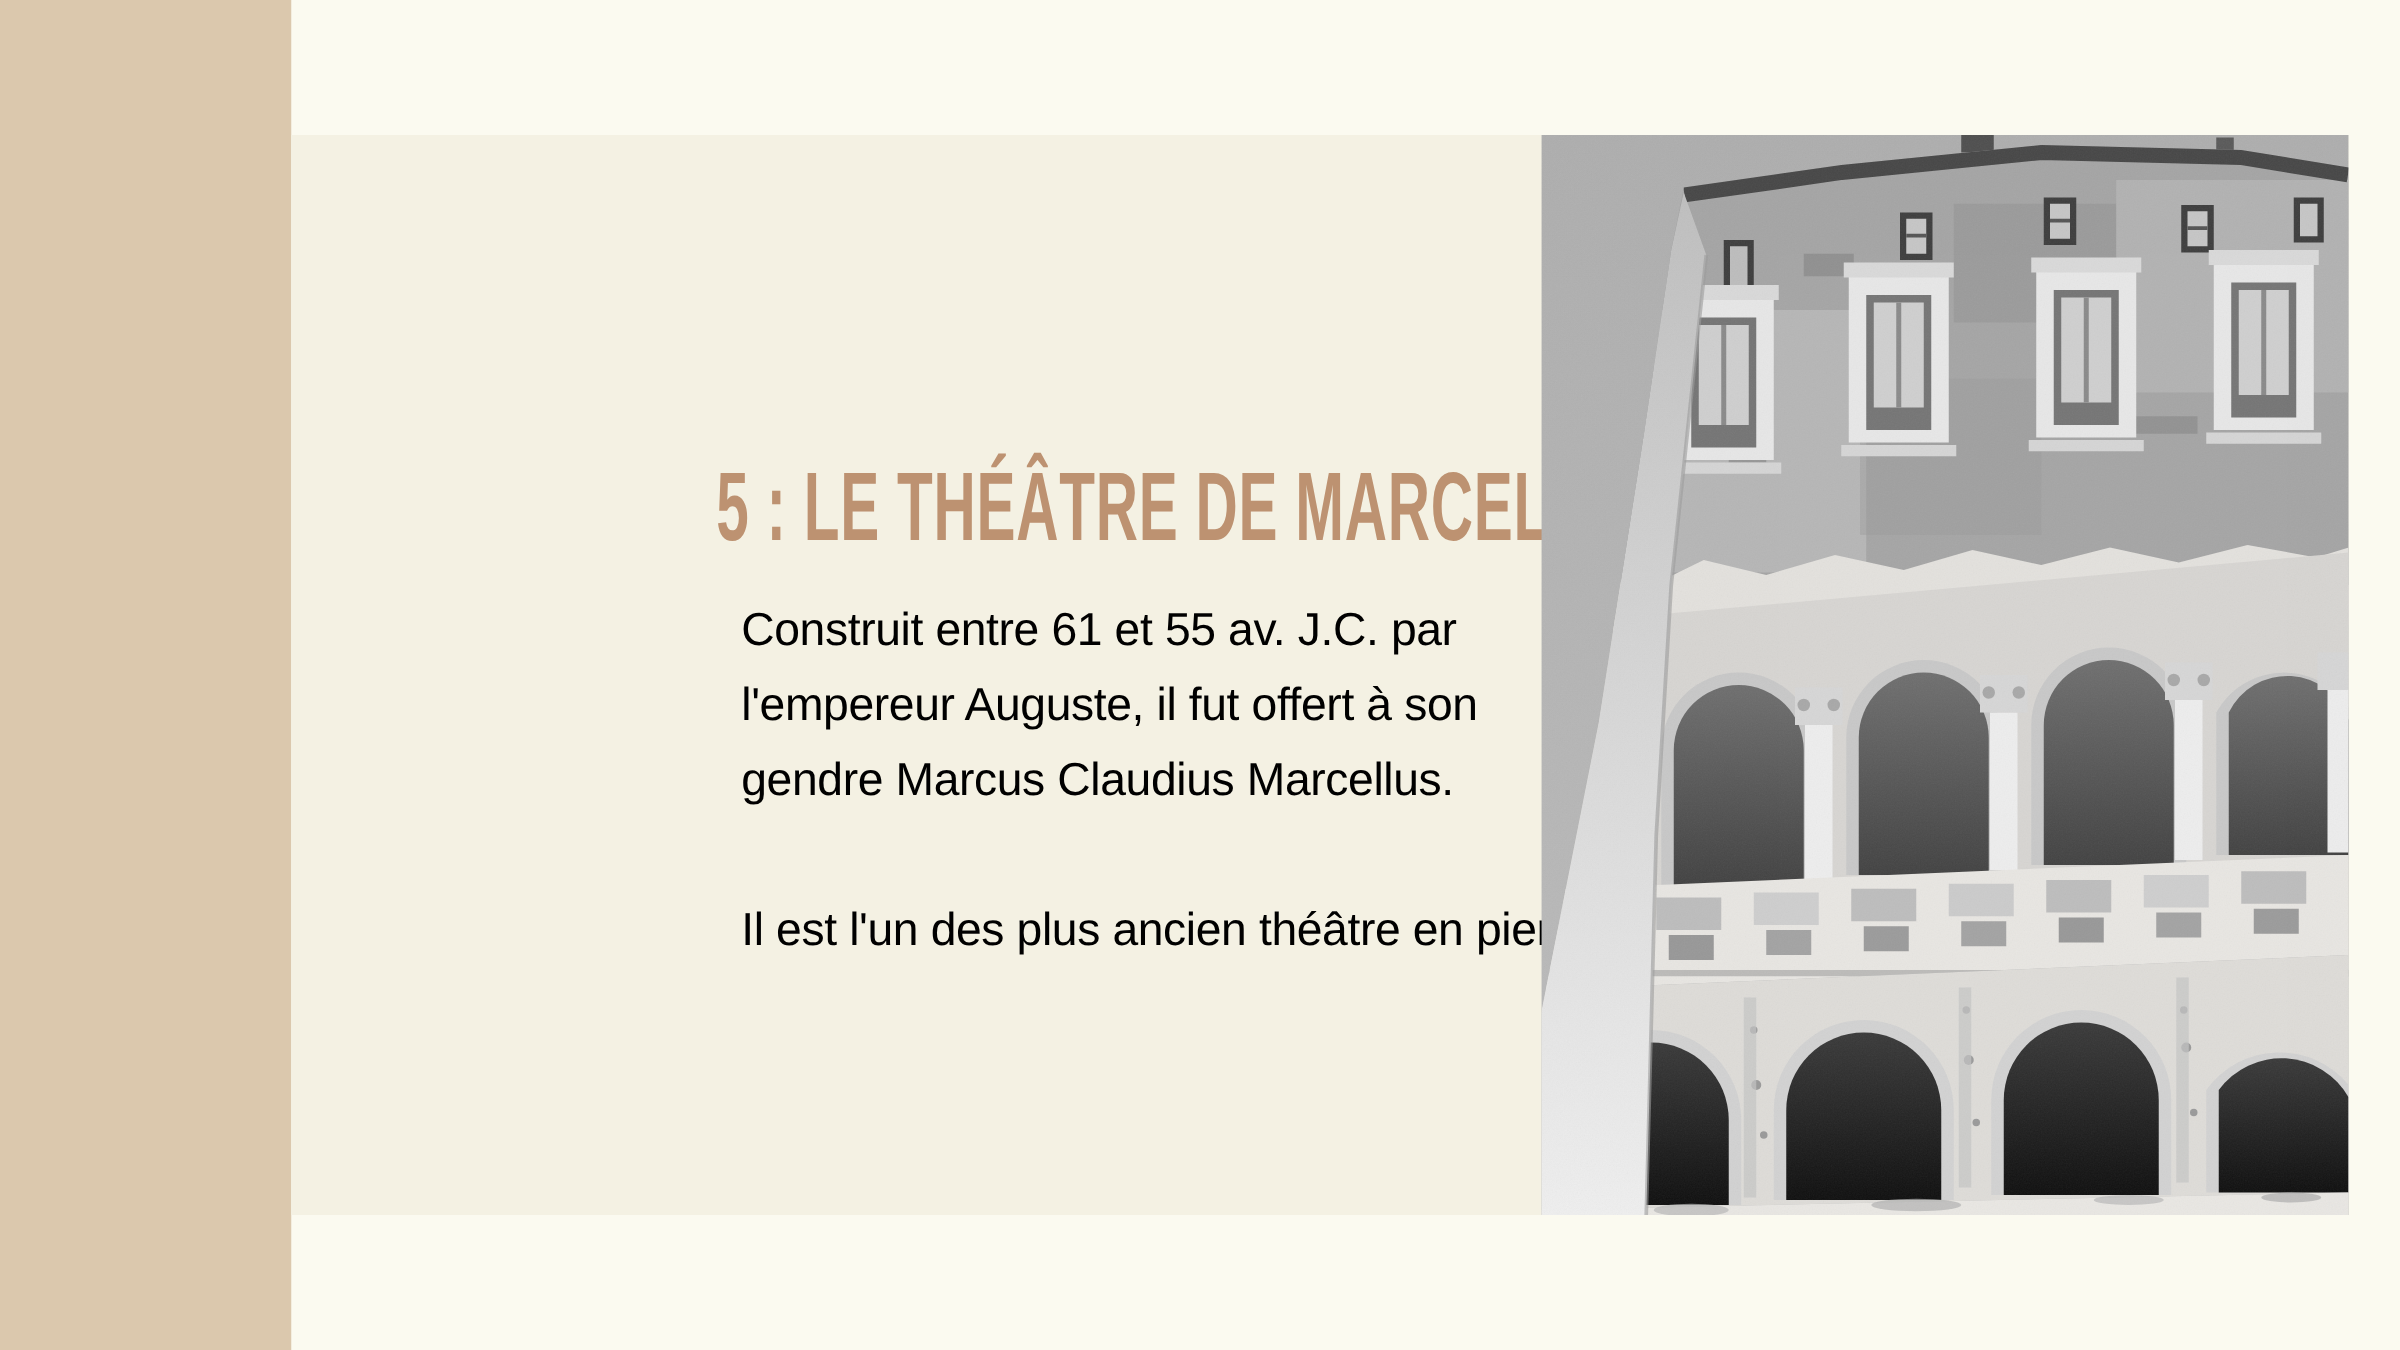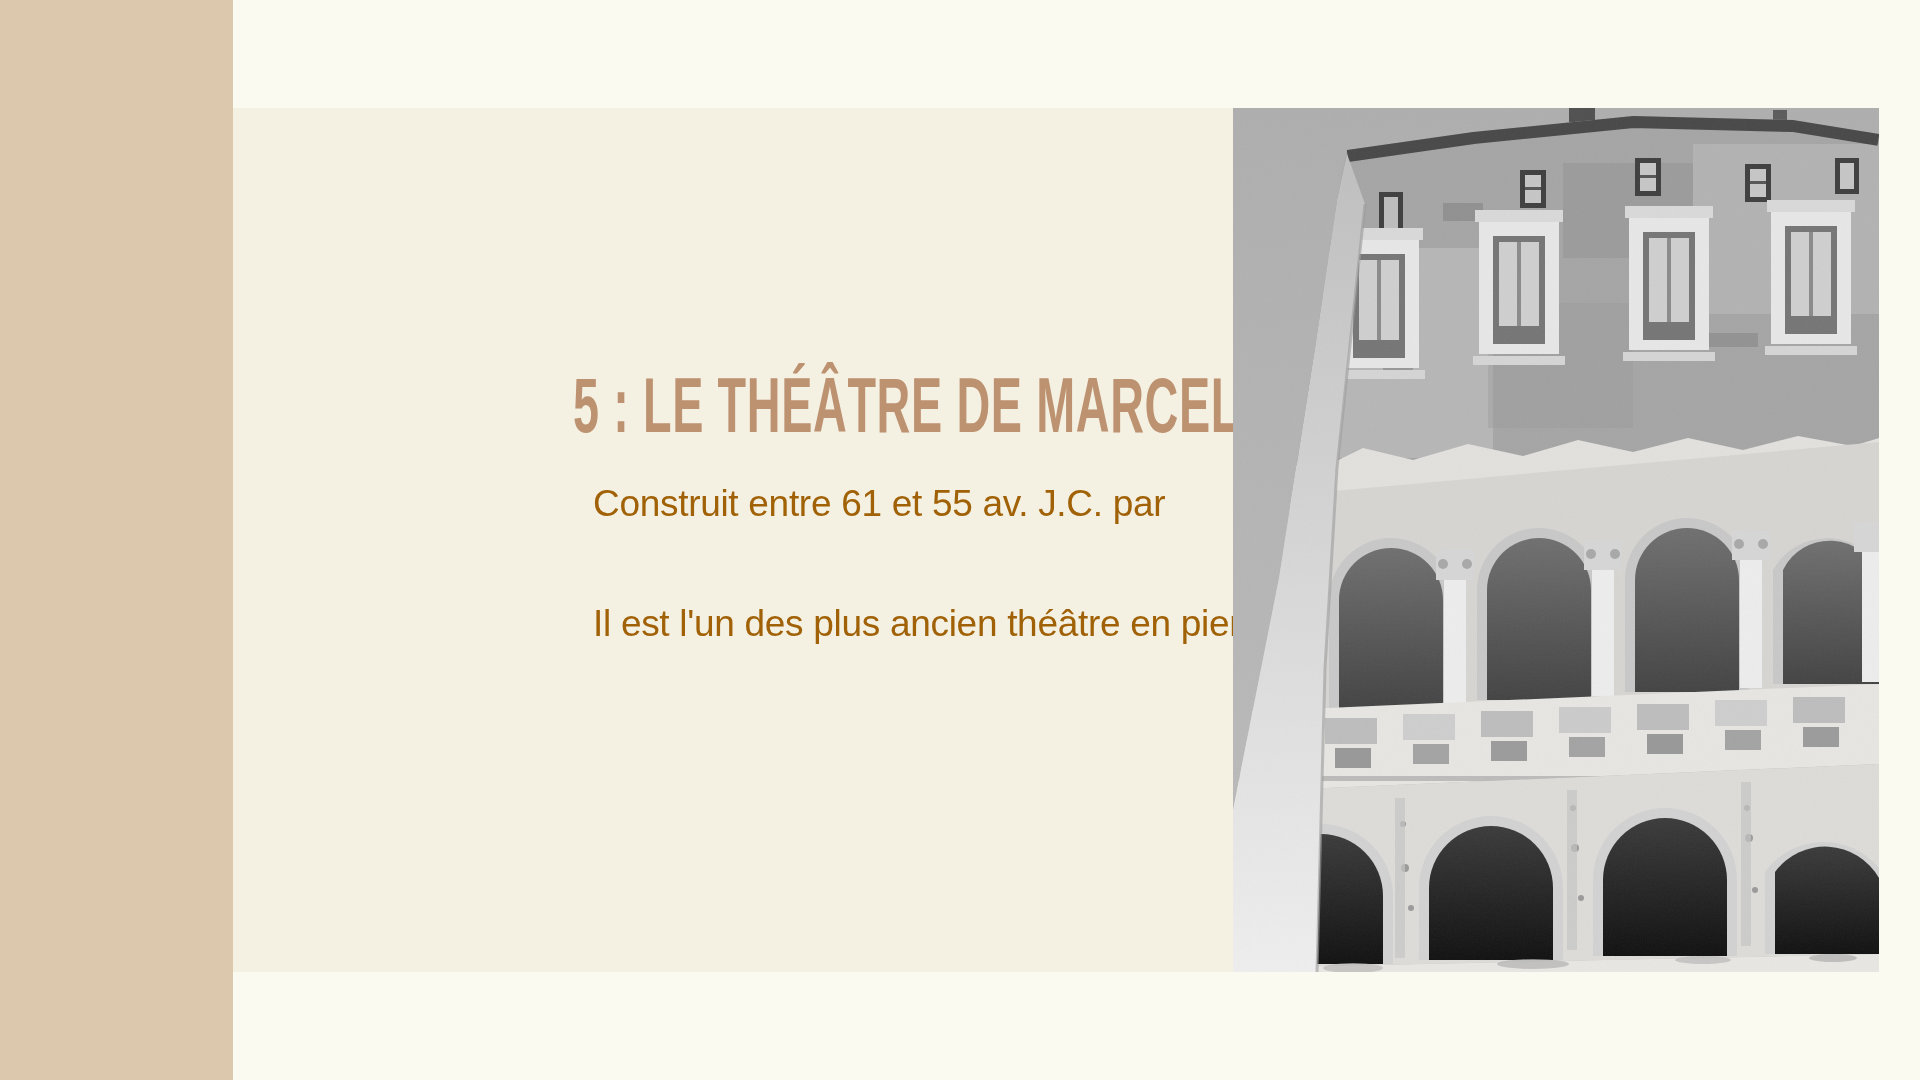--- a/index.html
+++ b/index.html
@@ -27,21 +27,21 @@
     letter-spacing:1px;
     white-space:nowrap;
     transform:scaleX(0.60);
     transform-origin:left top;
   }
 
   .body-text {
     margin-top:30px; margin-left:20px;
     font-size:37px; line-height:60px;
     letter-spacing:-0.3px;
-    color:#a16207;
+    color:#000000;
   }
   .body-text .para + .para { margin-top:60px; }
   .body-text .line { display:block; white-space:nowrap; }
 
   .photo {
     position:absolute; left:1233px; top:108px; width:646px; height:864px;
     overflow:hidden;
   }
   .photo svg { display:block; width:646px; height:864px; }
 </style>
@@ -51,20 +51,22 @@
 <div class="page">
 
   <div class="sidebar"></div>
 
   <div class="panel">
     <div class="text-block">
       <h1 class="title">5 : LE THÉÂTRE DE MARCELLUS</h1>
       <div class="body-text">
         <p class="para">
           <span class="line">Construit entre 61 et 55 av. J.C. par</span>
+          <span class="line">l'empereur Auguste, il fut offert à son</span>
+          <span class="line">gendre Marcus Claudius Marcellus.</span>
         </p>
         <p class="para">
           <span class="line">Il est l'un des plus ancien théâtre en pierre</span>
         </p>
       </div>
     </div>
   </div>
 
   <figure class="photo">
     <svg viewBox="0 0 646 864" xmlns="http://www.w3.org/2000/svg">

